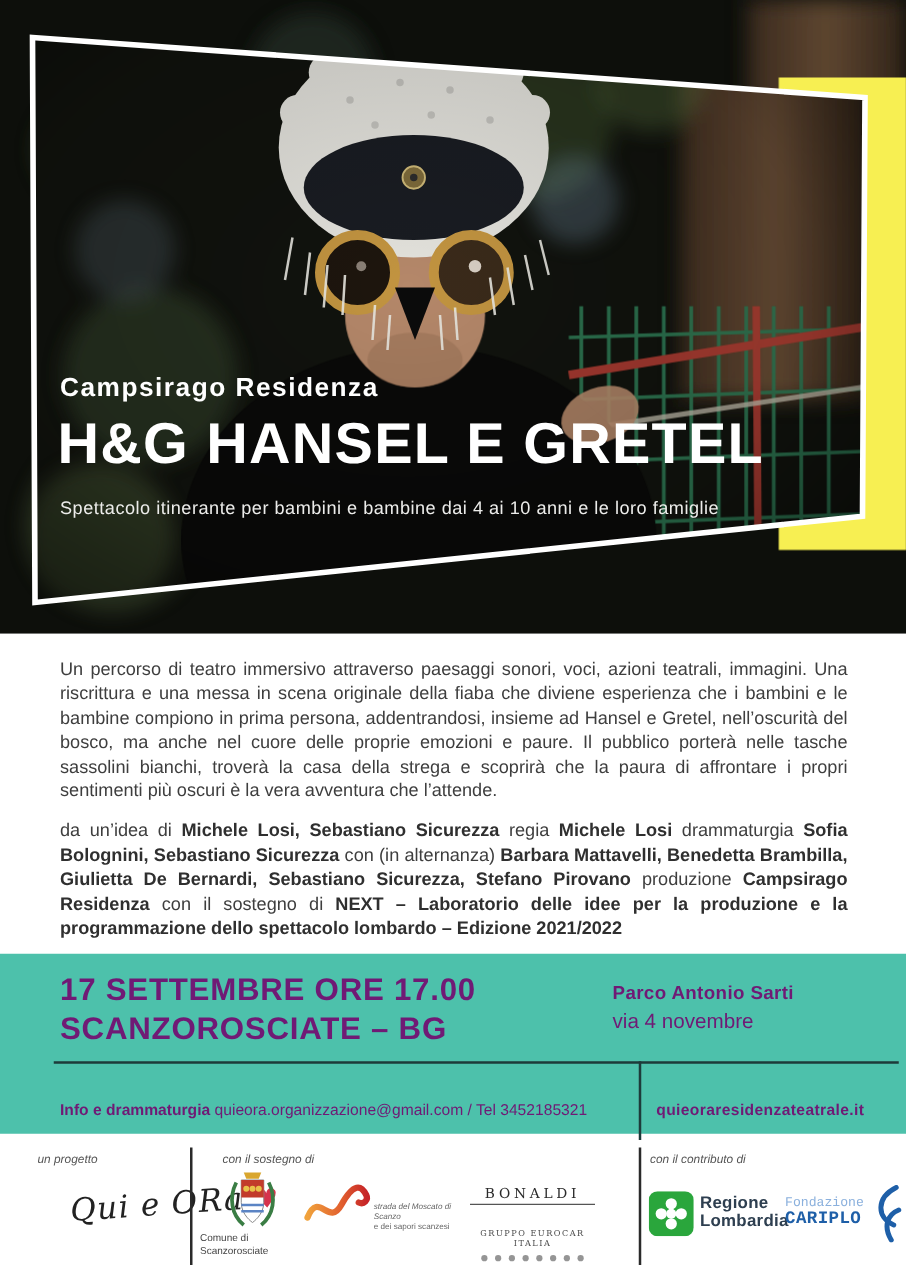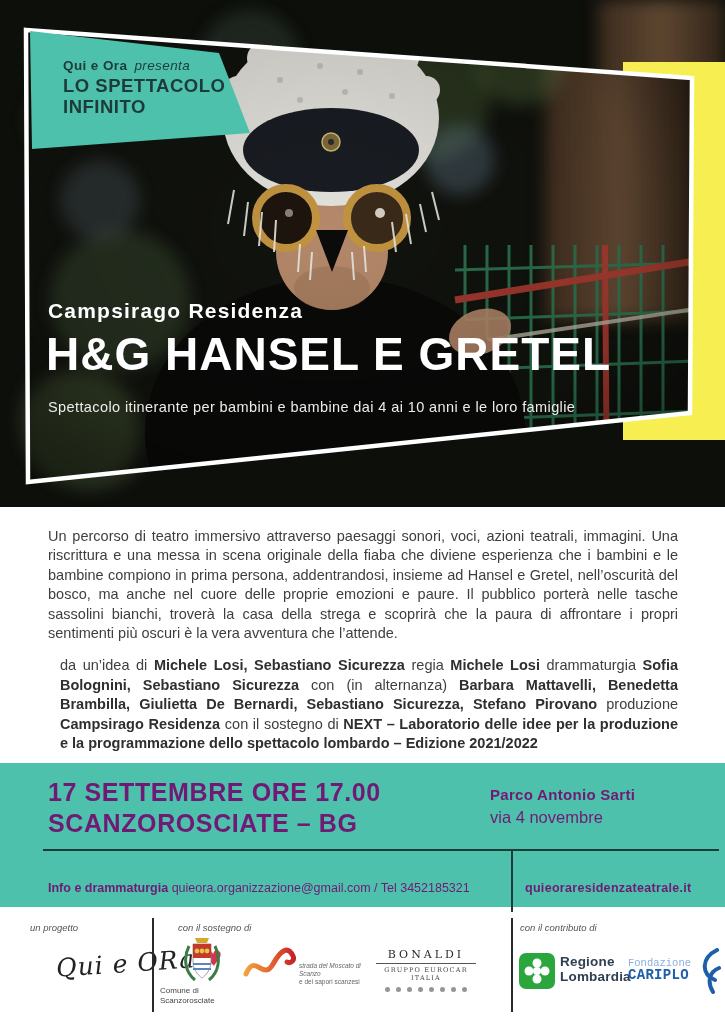--- a/index.html
+++ b/index.html
@@ -18,21 +18,21 @@
   .badge-row1 .presenta{font-weight:400;font-style:italic;margin-left:7px;}
   .badge-title{font-size:18.5px;font-weight:700;letter-spacing:.5px;line-height:20.5px;margin-top:3px;}
 
   .company{left:48px;top:299px;color:#fff;font-size:21px;font-weight:700;letter-spacing:1.2px;}
   .hero-title{left:46px;top:327px;margin:0;color:#fff;font-size:46px;font-weight:700;letter-spacing:1px;white-space:nowrap;}
   .hero-subtitle{left:48px;top:399px;color:#ececea;font-size:14.5px;letter-spacing:.4px;}
 
   
   .body-copy{left:48px;top:527px;width:630px;color:#3e3e3e;}
   .body-copy p{margin:0;font-size:14.5px;line-height:19.4px;text-align:justify;hyphens:auto;}
-  .body-copy p.credits{margin-top:13px;margin-left:12px;}
+  .body-copy p.credits{margin-top:13px;}
   .body-copy b{color:#2f2f2f;}
 
   
   .band{left:0;top:763px;width:725px;height:144px;background:#4dc1ab;color:#701a75;}
   .date1{left:48px;top:15px;font-size:25px;font-weight:700;letter-spacing:.6px;}
   .date2{left:48px;top:46px;font-size:25px;font-weight:700;letter-spacing:.6px;text-align:right;}
   .venue-name{left:490px;top:23px;font-size:15px;font-weight:700;letter-spacing:.3px;}
   .venue-addr{left:490px;top:45px;font-size:16.5px;}
   .band-rule{left:43px;top:86px;width:676px;height:2px;background:#1d3b3a;}
   .info1{left:48px;top:98px;font-size:12.5px;}
@@ -48,21 +48,21 @@
   .qlogo{position:absolute;left:56px;top:36px;font-family:"DejaVu Serif",serif;font-style:italic;
          font-size:25px;color:#222;transform:rotate(-4deg);letter-spacing:1px;white-space:nowrap;}
   .qlogo .heart{color:#d6334d;font-style:normal;font-size:21px;}
   .crest-cap{position:absolute;left:160px;top:74px;width:82px;text-align:left;
              font-size:8px;line-height:9.5px;color:#444;}
   .mosc-cap{position:absolute;left:299px;top:50px;width:64px;font-size:6.5px;line-height:8px;color:#666;}
   .mosc-cap i{font-style:italic;}
   .bonaldi{position:absolute;left:376px;top:36px;width:100px;text-align:center;color:#2b2b2b;}
   .bonaldi-name{font-family:"DejaVu Serif",serif;font-size:11px;letter-spacing:3px;
                 border-bottom:1px solid #555;padding-bottom:2px;text-align:center;}
-  .bonaldi-sub{font-family:"DejaVu Serif",serif;font-size:6.5px;letter-spacing:1.2px;margin-top:2px;color:#4a4a4a;}
+  .bonaldi-sub{font-family:"DejaVu Serif",serif;font-size:6.5px;letter-spacing:1.2px;margin-top:19px;color:#4a4a4a;}
   .bonaldi-marks{margin-top:5px;display:flex;justify-content:center;gap:6px;}
   .bonaldi-marks span{width:5px;height:5px;background:#7a7a7a;border-radius:50%;display:inline-block;opacity:.8;}
   .regione-text{position:absolute;left:560px;top:43px;color:#2e3f50;font-weight:700;
                 font-size:13.5px;line-height:14.5px;letter-spacing:.2px;}
   .cariplo{position:absolute;left:628px;top:45px;line-height:12px;font-family:Liberation Mono, monospace;}
   .cariplo .fond{font-size:10.5px;color:#8ab0dd;}
   .cariplo .name{font-size:14px;font-weight:700;color:#1e5fa8;letter-spacing:.3px;}
 </style>
 </head>
 <body>
@@ -181,31 +181,20 @@
             <line x1="420" y1="204" x2="426" y2="232"></line>
               <line x1="432" y1="192" x2="439" y2="220"></line>
           </g>
         </g>
         <rect x="0" y="0" width="725" height="507" fill="url(#vig)"></rect>
       </g>
 
       <polygon points="26,30 692,78 690,413 28,482" fill="none" stroke="#ffffff" stroke-width="4.5"></polygon>
     </svg>
 
-    <div class="abs badge">
-      <div class="badge-inner">
-        <div class="badge-row1">
-          <span>Qui e Ora</span><span class="presenta">presenta</span>
-        </div>
-        <div class="badge-title">
-          <div>LO SPETTACOLO</div>
-          <div>INFINITO</div>
-        </div>
-      </div>
-    </div>
 
     <div class="abs company">Campsirago Residenza</div>
     <h1 class="abs hero-title">H&amp;G HANSEL E GRETEL</h1>
     <div class="abs hero-subtitle">Spettacolo itinerante per bambini e bambine dai 4 ai 10 anni e le loro famiglie</div>
   </div>
 
   <div class="abs body-copy">
     <p class="desc">Un percorso di teatro immersivo attraverso paesaggi sonori, voci, azioni teatrali, immagini. Una riscrittura e una messa in scena originale della fiaba che diviene esperienza che i bambini e le bambine compiono in prima persona, addentrandosi, insieme ad Hansel e Gretel, nell’oscurità del bosco, ma anche nel cuore delle proprie emozioni e paure. Il pubblico porterà nelle tasche sassolini bianchi, troverà la casa della strega e scoprirà che la paura di affrontare i propri sentimenti più oscuri è la vera avventura che l’attende.</p>
     <p class="credits"><span>da un’idea di </span><b>Michele Losi, Sebastiano Sicurezza</b><span> regia </span><b>Michele Losi</b><span> drammaturgia </span><b>Sofia Bolognini, Sebastiano Sicurezza</b><span> con (in alternanza) </span><b>Barbara Mattavelli, Benedetta Brambilla, Giulietta De Bernardi, Sebastiano Sicurezza, Stefano Pirovano</b><span> produzione </span><b>Campsirago Residenza</b><span> con il sostegno di </span><b>NEXT – Laboratorio delle idee per la produzione e la programmazione dello spettacolo lombardo – Edizione 2021/2022</b></p>
   </div>

